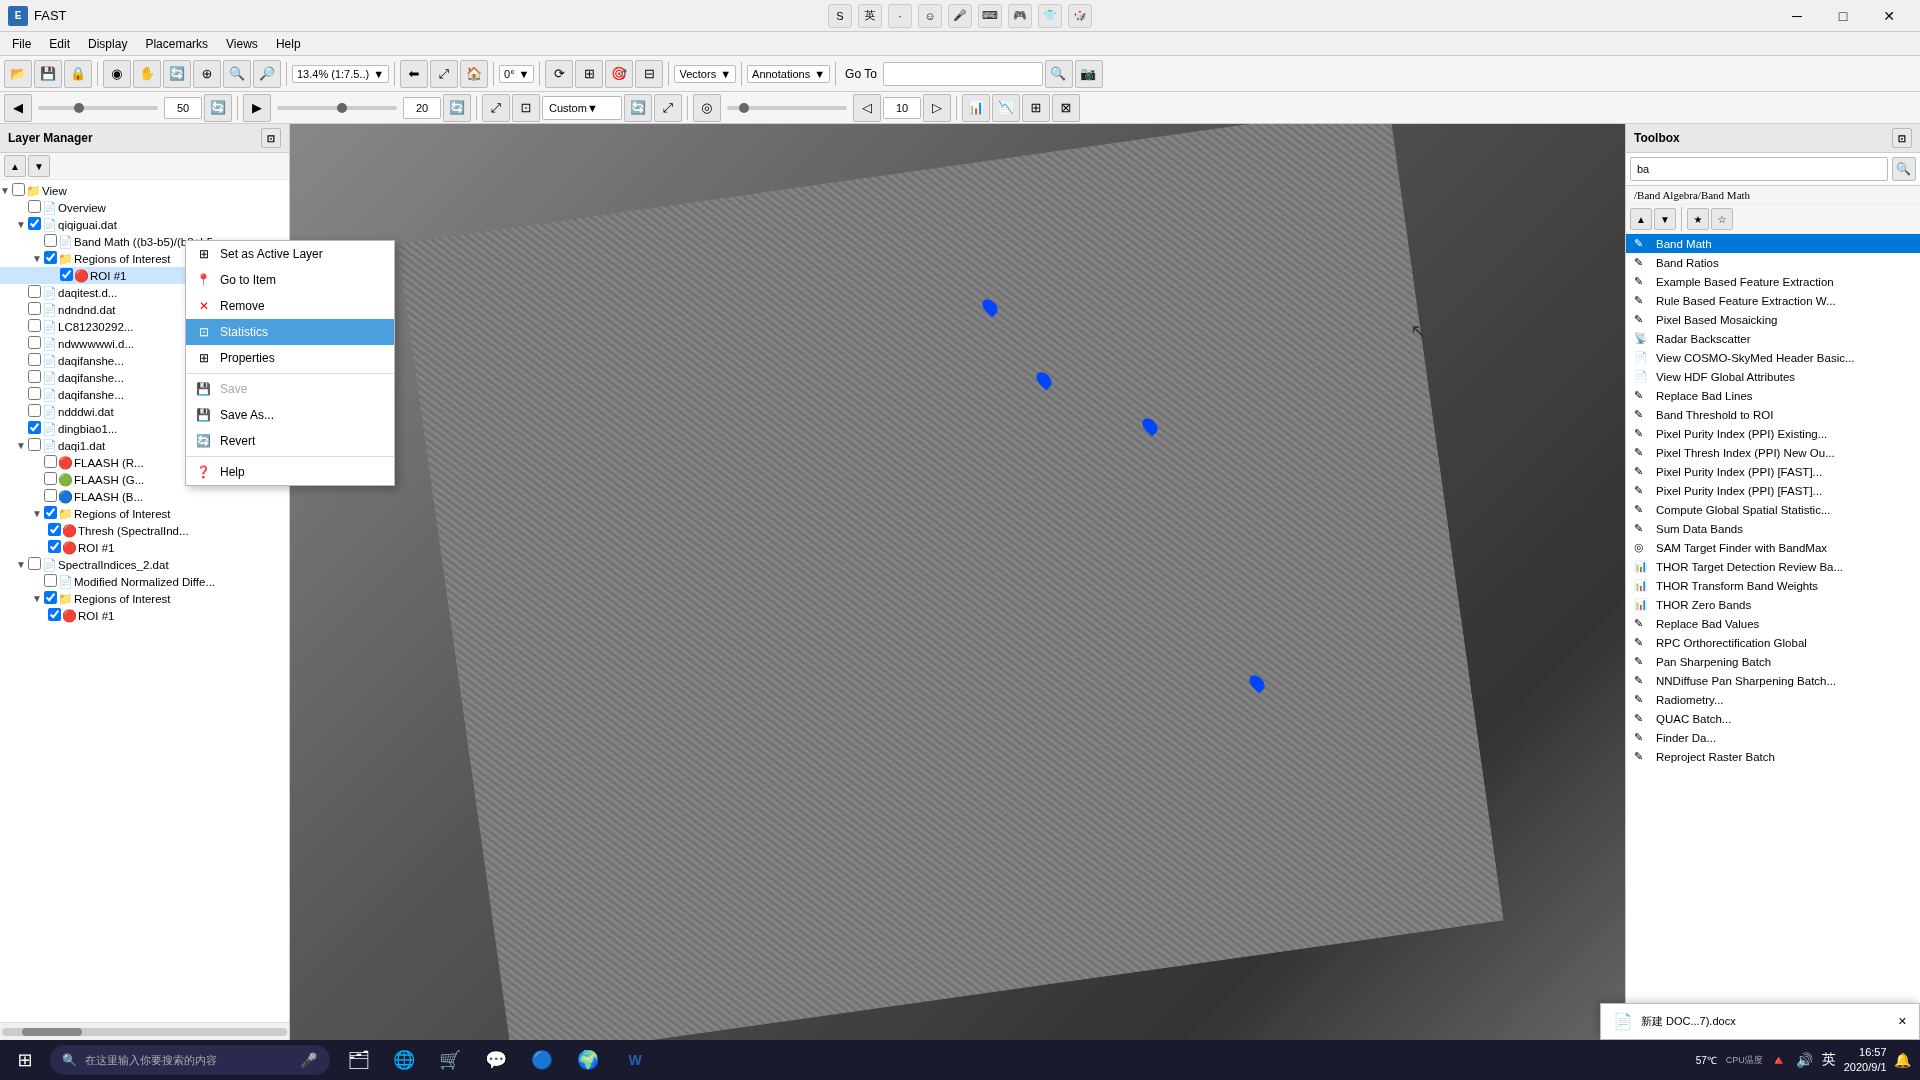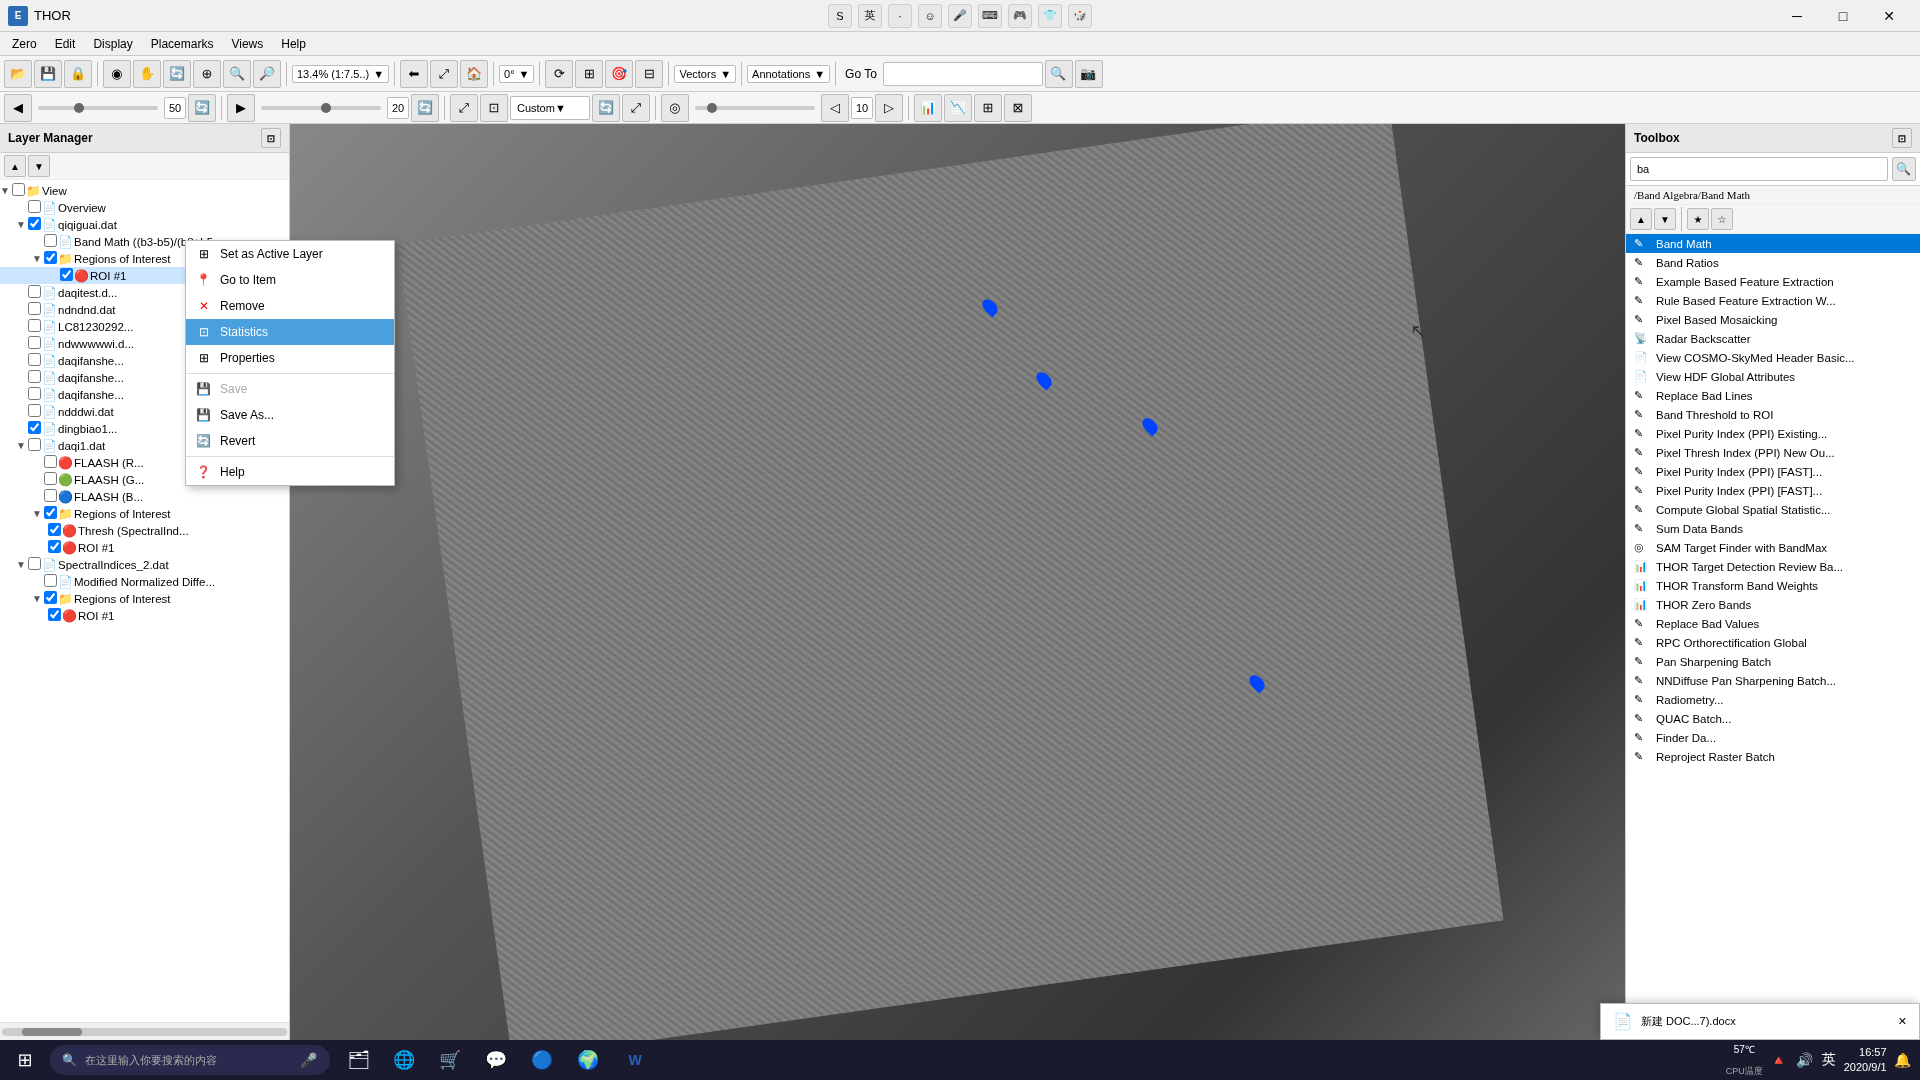--- a/index.html
+++ b/index.html
@@ -108,21 +108,21 @@
       width: 120px; height: 4px;
       background: #ccc; border-radius: 2px;
       position: relative; margin: 0 4px;
     }
     .tb2-slider-thumb {
       width: 10px; height: 10px;
       background: #666; border-radius: 50%;
       position: absolute; top: -3px; left: 30%;
     }
     .tb2-input {
-      width: 22px; height: 22px;
+      width: 38px; height: 22px;
       border: 1px solid #bbb; border-radius: 2px;
       text-align: center; font-size: 11px; background: white;
     }
     .custom-dropdown {
       height: 24px; min-width: 80px;
       border: 1px solid #bbb; border-radius: 2px;
       background: white; padding: 0 6px;
       font-size: 11px; cursor: pointer;
       display: flex; align-items: center;
     }
@@ -340,21 +340,21 @@
     }
     #taskbar-right {
       position: absolute; right: 0; top: 0;
       height: 40px;
       display: flex; align-items: center;
       gap: 8px; padding: 0 8px;
       color: white;
     }
     #taskbar-right .sys-icon { font-size: 14px; cursor: pointer; }
     #time-display { text-align: right; font-size: 11px; line-height: 1.4; }
-    #temp-display { font-size: 11px; display: flex; flex-direction: column; align-items: center; gap: 9px; }
+    #temp-display { font-size: 11px; display: flex; flex-direction: row; align-items: center; gap: 9px; }
 
     
     #notification-bar {
       position: fixed;
       bottom: 40px; right: 0;
       width: 320px;
       background: white;
       border: 1px solid #bbb;
       box-shadow: -2px -2px 8px rgba(0,0,0,0.2);
       padding: 8px 12px;
@@ -374,21 +374,21 @@
       color: #333;
     }
   </style>
 </head>
 <body>
 
 <div id="title-bar">
   <div class="app-icon">
     <span>E</span>
   </div>
-  <span class="title-text">THOR</span>
+  <span class="title-text">FAST</span>
 
   <div class="title-center">
     <div class="icon-btn">S</div>
     <div class="icon-btn">英</div>
     <div class="icon-btn">·</div>
     <div class="icon-btn">☺</div>
     <div class="icon-btn">🎤</div>
     <div class="icon-btn">⌨</div>
     <div class="icon-btn">🎮</div>
     <div class="icon-btn">👕</div>
@@ -396,21 +396,21 @@
   </div>
 
   <div class="win-controls">
     <div class="win-btn">─</div>
     <div class="win-btn">□</div>
     <div class="win-btn close">✕</div>
   </div>
 </div>
 
 <div id="menu-bar">
-  <div class="menu-item">Zero</div>
+  <div class="menu-item">File</div>
   <div class="menu-item">Edit</div>
   <div class="menu-item">Display</div>
   <div class="menu-item">Placemarks</div>
   <div class="menu-item">Views</div>
   <div class="menu-item">Help</div>
 </div>
 
 <div id="toolbar1">
   <div class="tb-btn">📂</div>
   <div class="tb-btn">💾</div>

